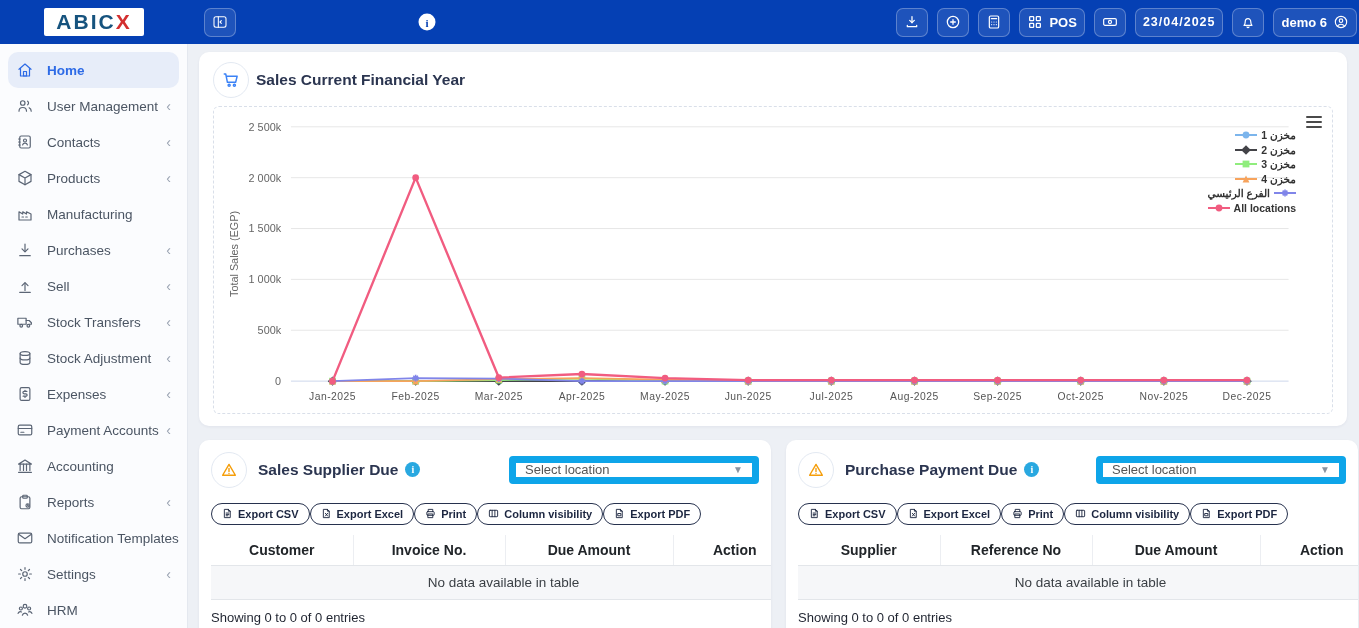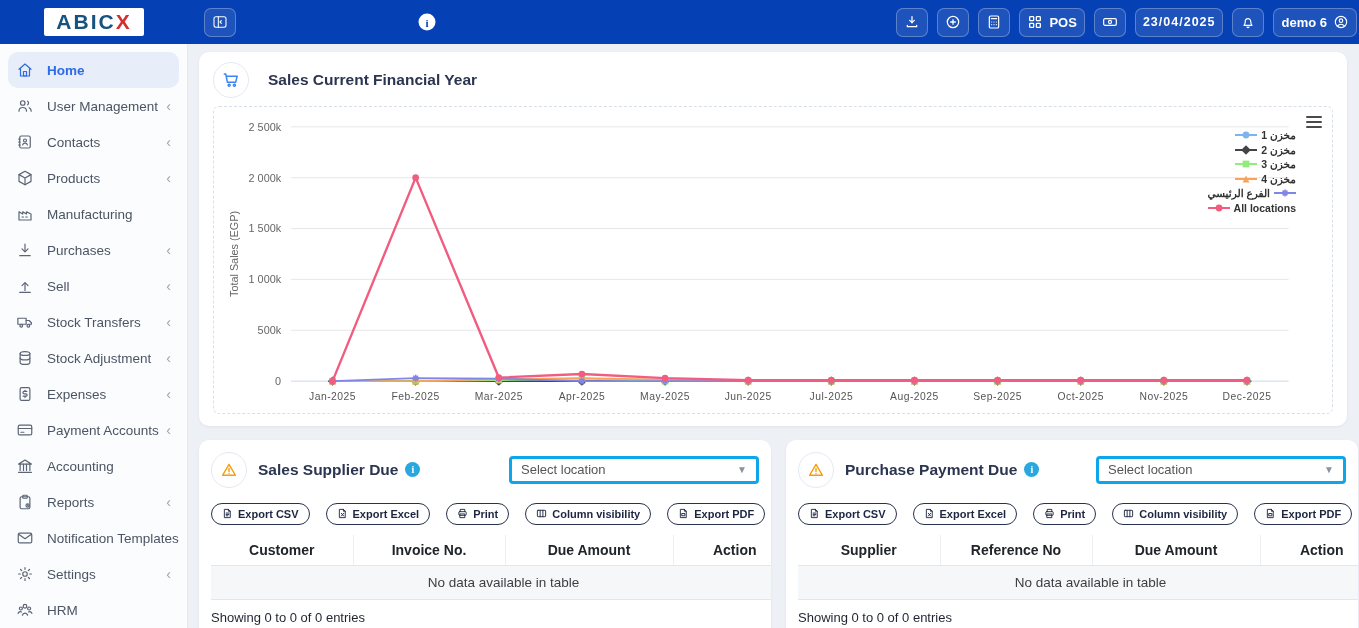--- a/index.html
+++ b/index.html
@@ -35,21 +35,21 @@
   .side-item .chev { margin-left:auto; color:#9aa3b2; font-size:14px; line-height:1; }
   .side-item.active { background:#e7edf9; color:#2e6be6; }
   .side-item.active svg { color:#2e6be6; }
   .side-item.active .s-lbl { font-weight:bold; }
 
   .content { flex:1; padding:8px 12px 0 11px; overflow:hidden; }
 
   
   .card { background:#fff; border-radius:10px; box-shadow:0 1px 3px rgba(30,40,80,0.06); }
   .chart-card { padding:10px 14px 12px 14px; margin-bottom:14px; }
-  .card-head { display:flex; align-items:center; gap:19px; }
+  .card-head { display:flex; align-items:center; gap:7px; }
   .head-circle { width:36px; height:36px; border-radius:50%; border:1px solid #e3e9f2;
     display:flex; align-items:center; justify-content:center; background:#fff; flex:none; }
   .head-circle svg { width:18px; height:18px; }
   .card-title { font-size:15.5px; font-weight:bold; color:#2b3550; }
   .info-dot { width:15px; height:15px; border-radius:50%; background:#29a8e0; color:#fff;
     font-size:10px; font-weight:bold; display:inline-flex; align-items:center; justify-content:center;
     font-family:"Liberation Serif", serif; margin-left:7px; cursor:pointer; flex:none; }
   .chart-box { position:relative; border:1px dashed #d9dfe9; border-radius:6px; margin-top:8px;
     padding:6px 4px 2px 4px; }
   .chart-box svg.plot { display:block; }
@@ -59,25 +59,25 @@
   .legend { position:absolute; top:22px; right:36px; display:flex; flex-direction:column; gap:2.5px; }
   .legend-item { display:flex; align-items:center; justify-content:flex-end; gap:4px; cursor:pointer; }
   .legend-item .l-lbl { font-size:10.5px; font-weight:bold; color:#333; direction:rtl; }
   .legend-item svg { width:22px; height:10px; flex:none; }
 
   
   .panels { display:flex; gap:15px; align-items:flex-start; }
   .panel { width:572px; flex:none; padding:12px 12px 14px 12px; overflow:hidden; }
   .panel-head { display:flex; align-items:center; gap:11px; }
   .panel-title { font-size:15.5px; font-weight:bold; color:#2b3550; display:flex; align-items:center; }
-  .select { margin-left:auto; width:250px; height:28px; border:3px solid #0ea5e9; border-radius:4px;
+  .select { margin-left:auto; width:250px; height:28px; border:7px solid #0ea5e9; border-radius:4px;
     background:#fff; display:flex; align-items:center; padding:0 9px; cursor:pointer; }
   .select .sel-lbl { font-size:13px; color:#555; }
   .select .caret { margin-left:auto; color:#8a93a0; font-size:10px; }
-  .btn-row { display:flex; gap:16px; margin-top:15px; }
+  .btn-row { display:flex; gap:0; margin-top:15px; }
   .pill-btn { display:inline-flex; align-items:center; gap:5px; border:1.5px solid #27324e;
     border-radius:12px; height:22px; padding:0 10px; font-size:11px; font-weight:bold; color:#1c2640;
     background:#fff; cursor:pointer; white-space:nowrap; }
   .pill-btn svg { width:11px; height:11px; }
   .tbl-wrap { margin-top:10px; }
   table.due { border-collapse:collapse; width:585px; table-layout:fixed; }
   table.due th { text-align:center; font-size:14px; font-weight:bold; color:#212529; padding:7px 10px;
     border-bottom:1px solid #e3e6ea; cursor:pointer; }
   table.due th + th { border-left:1px solid #eceef2; }
   table.due td.empty { text-align:center; font-size:13.5px; color:#3a3f44; background:#f6f7f9;

